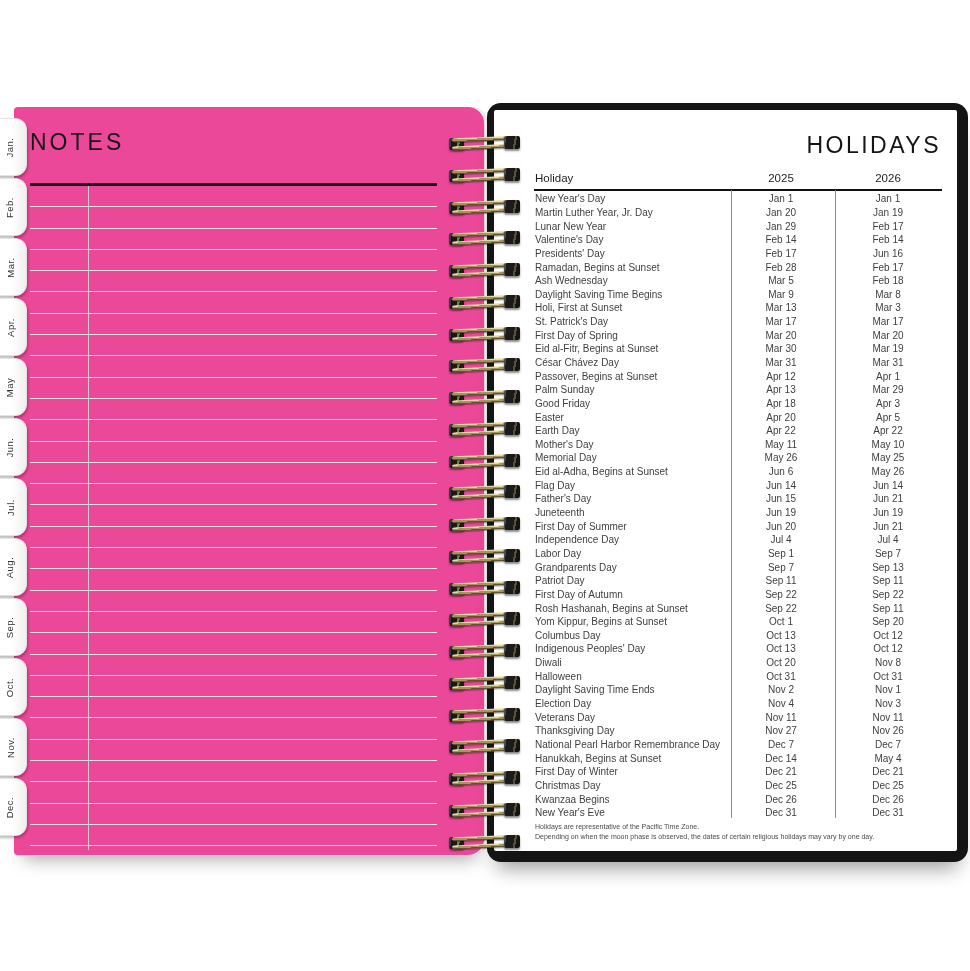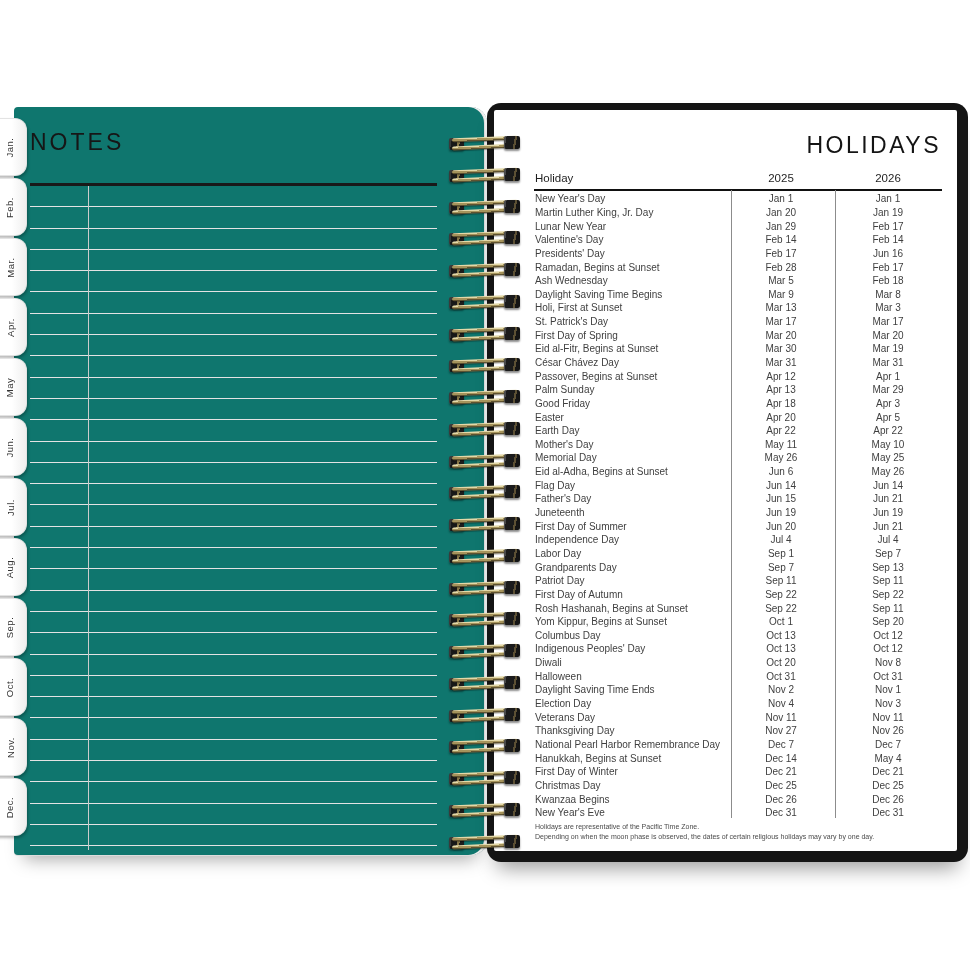--- a/index.html
+++ b/index.html
@@ -9,21 +9,21 @@
   
   .tab{position:absolute;left:-6px;width:32px;height:56px;
        background:linear-gradient(to right,#ffffff 55%,#efefef 100%);
        border:1px solid #e3e3e3;border-left:none;
        border-radius:0 12px 12px 0;
        box-shadow:1px 2px 3px rgba(0,0,0,.28);
        display:flex;align-items:center;justify-content:center;z-index:3;}
   .tab span{transform:rotate(-90deg);font-size:9.5px;letter-spacing:.5px;color:#333;white-space:nowrap;}
 
   
-  .left-page{position:absolute;left:14px;top:107px;width:473px;height:748px;background:#0f766e;
+  .left-page{position:absolute;left:14px;top:107px;width:473px;height:748px;background:#ec4899;
              border-radius:4px 16px 16px 4px;z-index:2;
              box-shadow:inset -2px 0 0 #f1f1f1,inset -3px 0 0 #e0e0e0,
                         0 1px 0 #ddd,0 14px 18px -10px rgba(0,0,0,.35);}
   .notes-title{position:absolute;left:16px;top:22px;font-size:23px;letter-spacing:3px;
                color:#161616;font-weight:500;}
   .notes-rule{position:absolute;left:16px;top:76px;width:407px;height:3px;background:#191919;}
   .notes-lines{position:absolute;left:16px;top:79px;width:407px;height:664px;
                background:repeating-linear-gradient(to bottom,transparent 0 20.3px,#e3e3e3 20.3px 21.3px);}
   .notes-margin{position:absolute;left:88px;top:186px;width:1px;height:664px;background:#cccccc;z-index:2;}
 
@@ -130,21 +130,21 @@
     <div class="tbl-div d1"></div>
     <div class="tbl-div d2"></div>
 
     <div class="tbl-body">
         <div class="trow">
           <span class="c-name">New Year's Day</span>
           <span class="c-d1">Jan 1</span>
           <span class="c-d2">Jan 1</span>
         </div>
         <div class="trow">
-          <span class="c-name">Martin Luther King, Jr. Day</span>
+          <span class="c-name">Martin Luther Year, Jr. Day</span>
           <span class="c-d1">Jan 20</span>
           <span class="c-d2">Jan 19</span>
         </div>
         <div class="trow">
           <span class="c-name">Lunar New Year</span>
           <span class="c-d1">Jan 29</span>
           <span class="c-d2">Feb 17</span>
         </div>
         <div class="trow">
           <span class="c-name">Valentine's Day</span>

